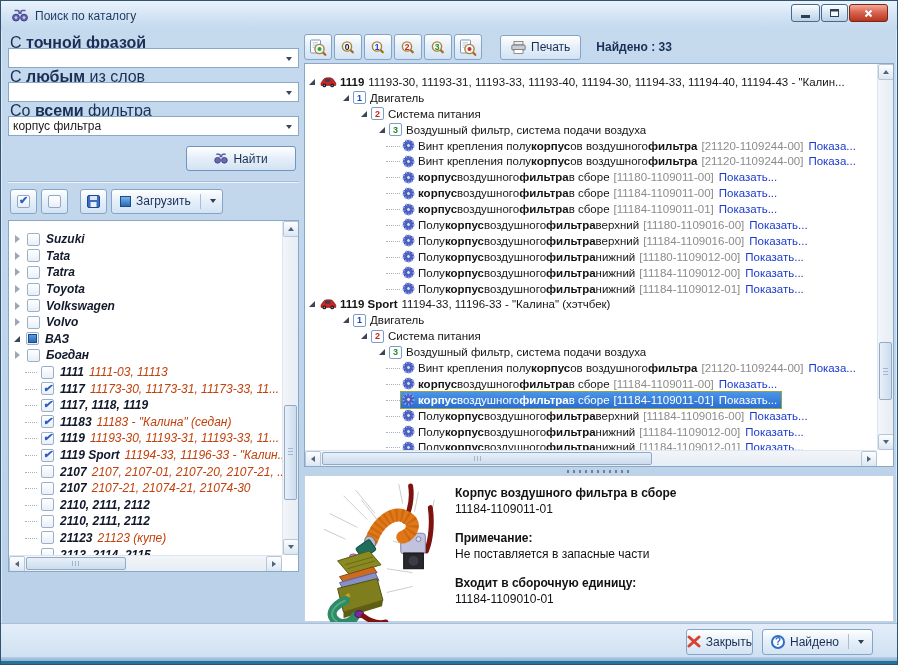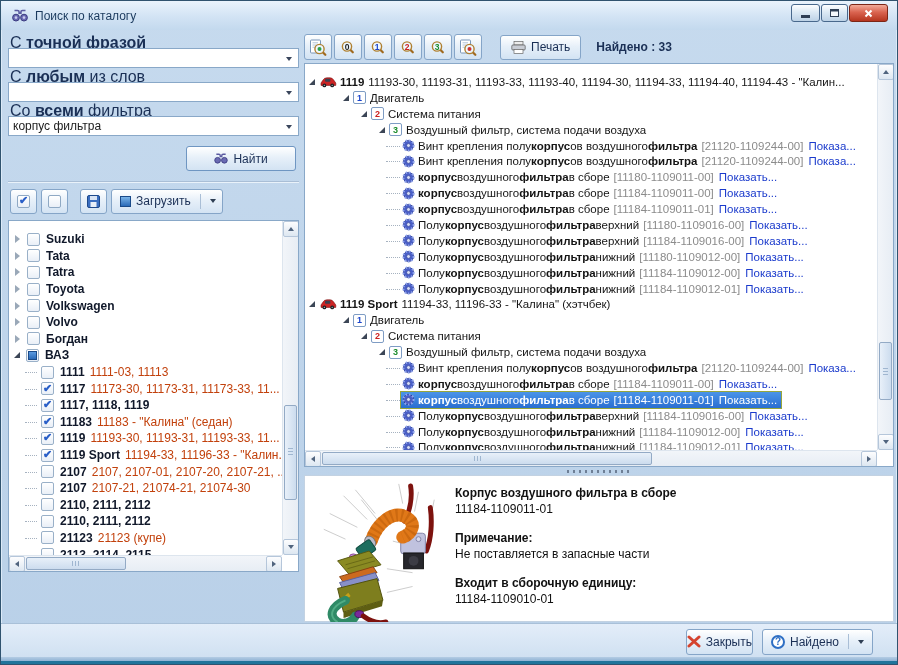--- a/index.html
+++ b/index.html
@@ -43,21 +43,21 @@
   .gap8{width:4px;}
   .load-btn{height:25px;padding:0 6px 0 8px;}
   .caret{width:0;height:0;border-left:3.5px solid transparent;border-right:3.5px solid transparent;border-top:4px solid #2e3e54;}
   .load-div{width:1px;height:15px;background:#a9bed6;margin:0 4px;}
   .mini-cb{width:13px;height:13px;border:1px solid #8fa9c4;border-radius:2px;background:linear-gradient(#fff,#e9eff7);
     display:flex;align-items:center;justify-content:center;}
   .mini-tick{color:#2a5fc8;font-size:11px;font-weight:700;line-height:1;margin-top:-1px;}
   .loadsq{width:11px;height:11px;border:1px solid #1a4a88;background:linear-gradient(#7ab4e8,#2a6ab8);}
   
   .treebox{position:relative;border:1px solid #89a8c8;background:#fff;overflow:hidden;}
-  .brand-box{height:352px;margin-top:2px;}
+  .brand-box{height:352px;margin-top:2px;font-style:italic;}
   .rows-clip{position:absolute;left:0;top:0;right:16px;bottom:16px;overflow:hidden;padding-top:10px;}
   
   .vscroll{position:absolute;right:0;top:0;bottom:16px;width:16px;background:linear-gradient(90deg,#f2f5f9,#e7edf4);border-left:1px solid #dde5ee;}
   .hscroll{position:absolute;left:0;bottom:0;right:16px;height:16px;background:linear-gradient(#f2f5f9,#e7edf4);border-top:1px solid #dde5ee;}
   .sb-btn{position:absolute;width:16px;height:16px;display:flex;align-items:center;justify-content:center;
     border:1px solid #b5c6da;border-radius:2px;background:linear-gradient(#fdfdfe,#dde7f1);}
   .tri-up{width:0;height:0;border-left:3.5px solid transparent;border-right:3.5px solid transparent;border-bottom:4.5px solid #50647e;}
   .tri-dn{width:0;height:0;border-left:3.5px solid transparent;border-right:3.5px solid transparent;border-top:4.5px solid #50647e;}
   .tri-lf{width:0;height:0;border-top:3.5px solid transparent;border-bottom:3.5px solid transparent;border-right:4.5px solid #50647e;}
   .tri-rt{width:0;height:0;border-top:3.5px solid transparent;border-bottom:3.5px solid transparent;border-left:4.5px solid #50647e;}
@@ -247,30 +247,30 @@
             <span class="exp exp-closed"></span>
             <span class="cb"></span>
             <span class="bname">Volkswagen</span>
           </div>
           <div class="trow brandrow">
             <span class="exp exp-closed"></span>
             <span class="cb"></span>
             <span class="bname">Volvo</span>
           </div>
           <div class="trow brandrow">
-            <span class="exp exp-closed"></span>
-            <span class="cb"></span>
-            <span class="bname">Богдан</span>
-          </div>
-          <div class="trow brandrow">
             <span class="exp exp-open"></span>
             <span class="cb">
               <span class="part-fill"></span>
             </span>
             <span class="bname">ВАЗ</span>
+          </div>
+          <div class="trow brandrow">
+            <span class="exp exp-closed"></span>
+            <span class="cb"></span>
+            <span class="bname">Богдан</span>
           </div>
           <div class="trow modelrow">
             <span class="stub"></span>
             <span class="cb"></span>
             <span class="bname">1111</span>
             <span class="bdesc">1111-03, 11113</span>
           </div>
           <div class="trow modelrow">
             <span class="stub"></span>
             <span class="cb">

